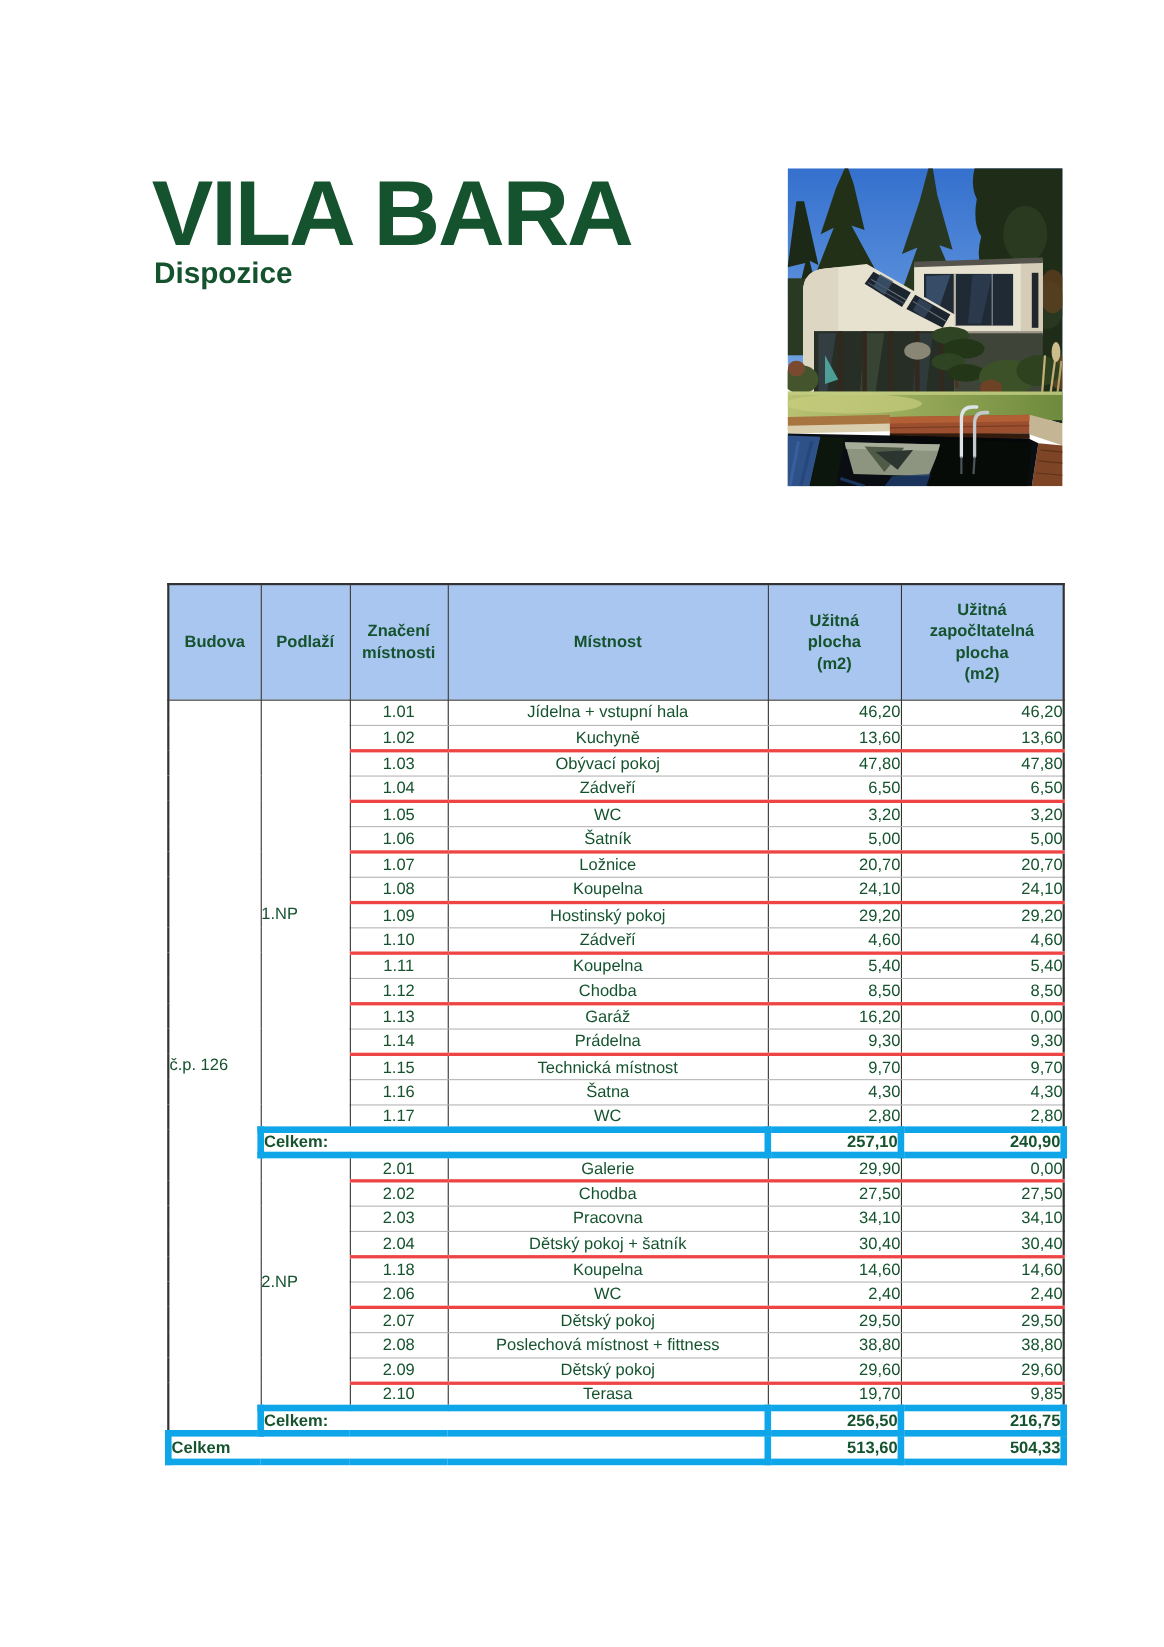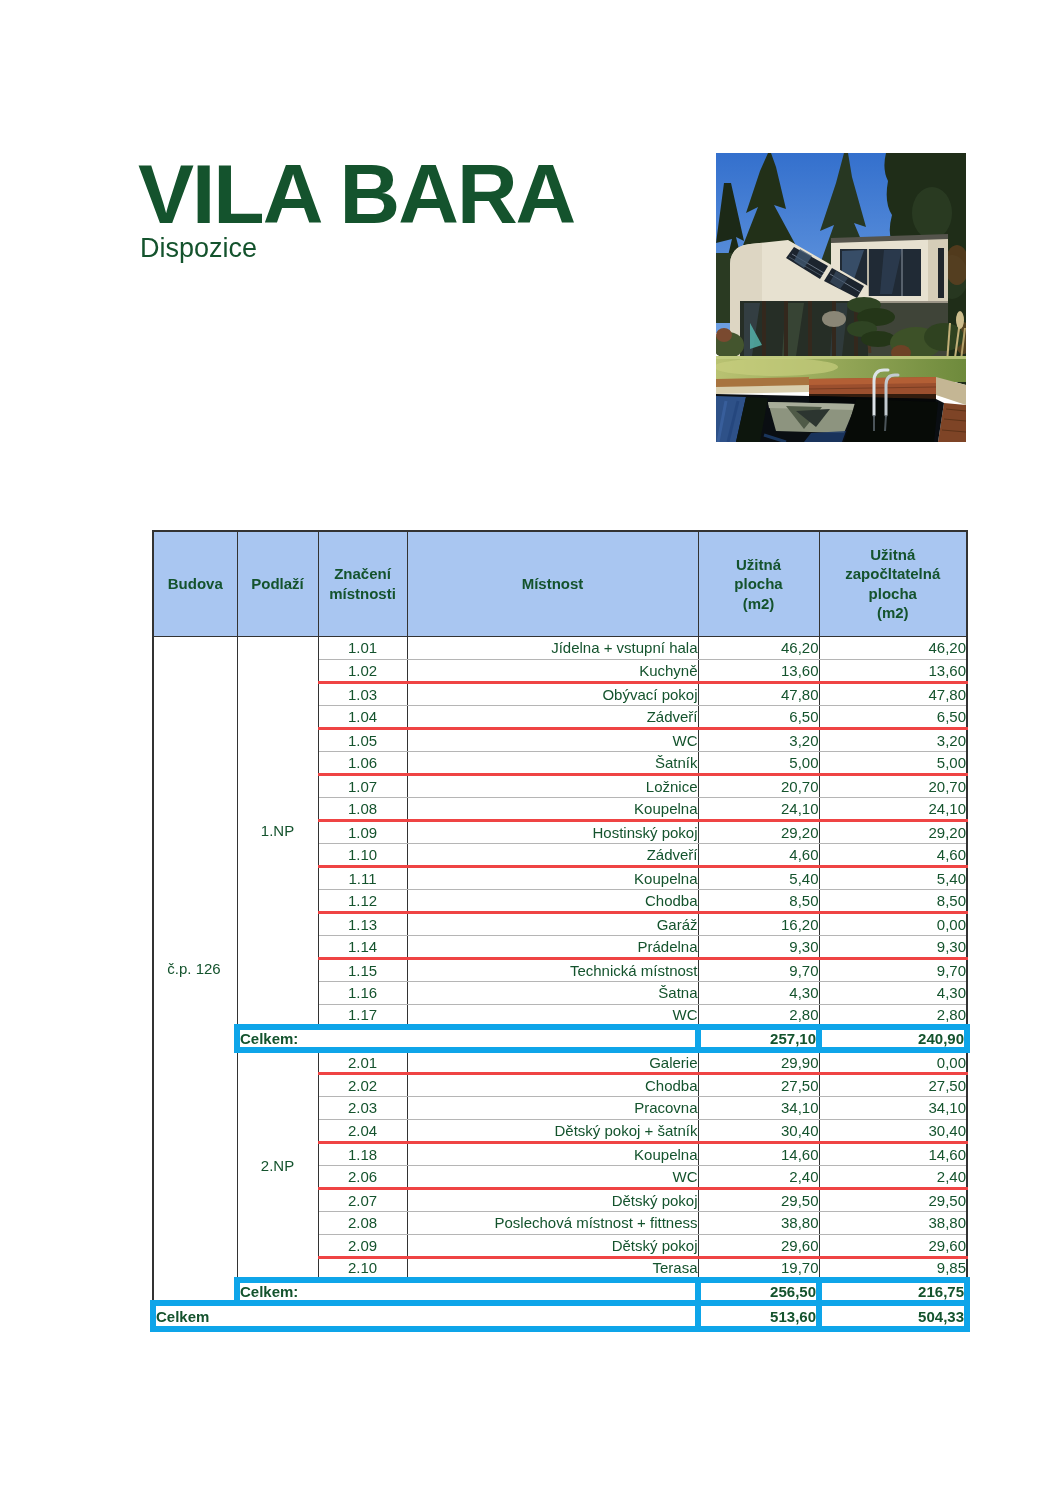--- a/index.html
+++ b/index.html
@@ -22,21 +22,21 @@
     font-weight: bold;
     letter-spacing: -2px;
     line-height: 1;
     white-space: nowrap;
   }
   .subtitle {
     position: absolute;
     left: 112px;
     top: 235px;
     font-size: 27px;
-    font-weight: normal;
+    font-weight: bold;
     line-height: 1;
   }
   .photo {
     position: absolute;
     left: 688px;
     top: 153px;
     width: 250px;
     height: 289px;
   }
   .photo svg { display: block; }
@@ -67,25 +67,25 @@
     border-right: 1px solid #333333;
     vertical-align: middle;
     padding: 0;
     overflow: hidden;
     white-space: nowrap;
   }
   tr.room-row { height: 23px; }
   tr.room-row td { border-top: none; border-bottom: 1px solid #b5b5b5; }
   tr.room-row.group-end td { border-bottom: 3px solid #ef4444; }
   td.building-cell, td.floor-cell {
-    text-align: center;
+    text-align: left;
     border: 1px solid #333333;
   }
   td.col-code { text-align: center; }
-  td.col-name { text-align: right; padding-left: 7px; }
+  td.col-name { text-align: center; padding-left: 7px; }
   td.col-num { text-align: right; padding-right: 8px; }
   tr.subtotal-row { height: 23px; }
   tr.subtotal-row td, tr.grand-row td {
     border: 6px solid #0ea5e9;
     font-weight: bold;
   }
   tr.grand-row { height: 26px; }
   td.total-label { text-align: left; padding-left: 7px; }
 </style>
 </head>

